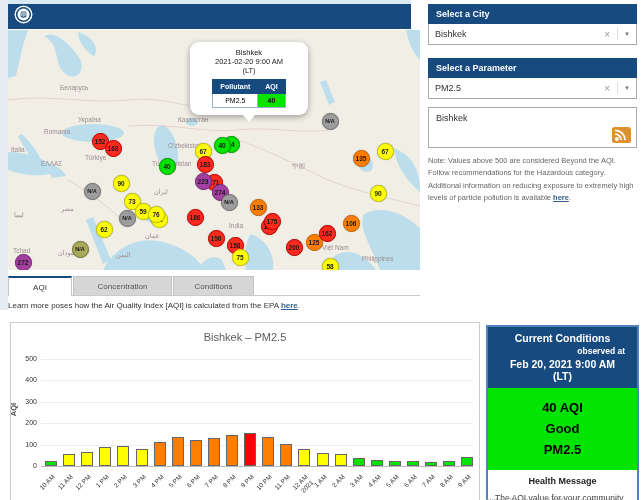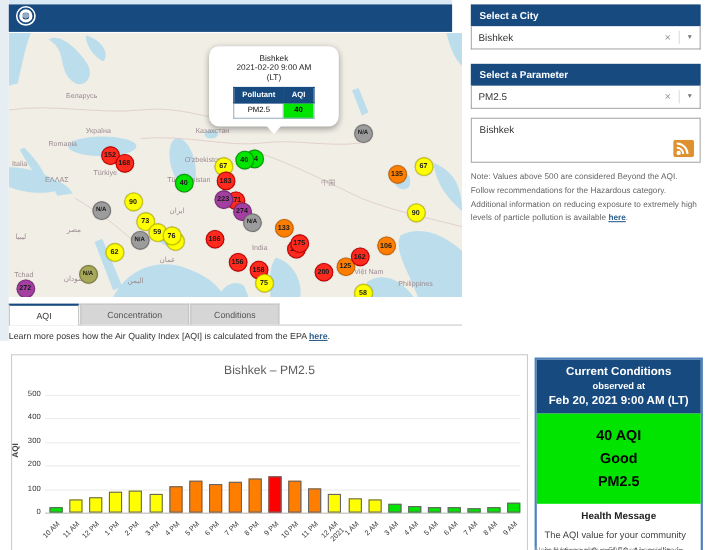--- a/index.html
+++ b/index.html
@@ -70,23 +70,23 @@
   .select .caret { color: #777; font-size: 6px; cursor: pointer; }
 
   .feed-box { position: absolute; left: 428px; top: 107px; width: 209px; height: 41px; background: #fff;
               border: 1px solid #aaa; font-size: 9px; color: #333; padding: 5px 7px; }
   .rss { position: absolute; right: 5px; bottom: 4px; width: 19px; height: 16px; cursor: pointer; }
 
   .note { position: absolute; left: 428px; top: 155px; width: 211px; font-size: 7.5px; color: #666; line-height: 1.65; }
 
   
   .cond { position: absolute; left: 486px; top: 325px; width: 153px; border: 2px solid #4f81bd; background: #fff; }
-  .cond-head { background: #174a7f; color: #fff; text-align: center; padding: 5px 0 6px; }
+  .cond-head { background: #174a7f; color: #fff; text-align: center; padding: 5px 12px 6px; }
   .cond-head .l1 { font-size: 10.5px; font-weight: bold; }
-  .cond-head .l2 { font-size: 8.5px; font-weight: bold; margin-top: 2px; }
+  .cond-head .l2 { font-size: 8.5px; font-weight: bold; margin-top: 2px; text-align: right; }
   .cond-head .l3 { font-size: 10.5px; font-weight: bold; margin-top: 2px; }
   .cond-aqi { text-align: center; padding: 10px 4px; }
   .cond-aqi div { font-size: 13px; font-weight: bold; color: #000; line-height: 1.6; }
   .cond-health { padding: 6px 7px 8px; }
   .cond-health .ht { text-align: center; font-size: 9px; font-weight: bold; color: #222; margin-bottom: 5px; }
   .cond-health .hb { font-size: 8.5px; color: #444; line-height: 1.7; }
   .cond-foot { position: absolute; left: 486px; top: 496px; width: 153px; height: 4px; overflow: hidden;
                font-size: 7.5px; color: #999; }
 </style>
 </head>

